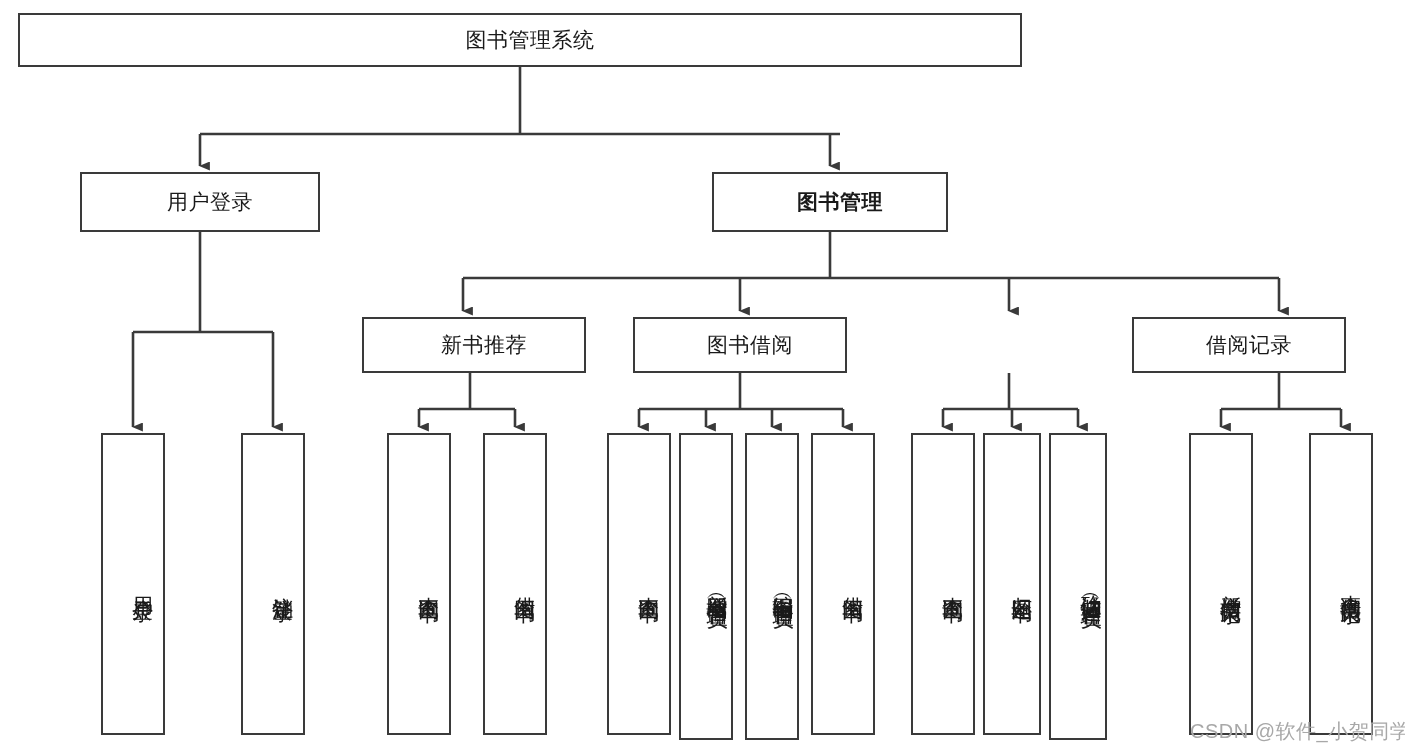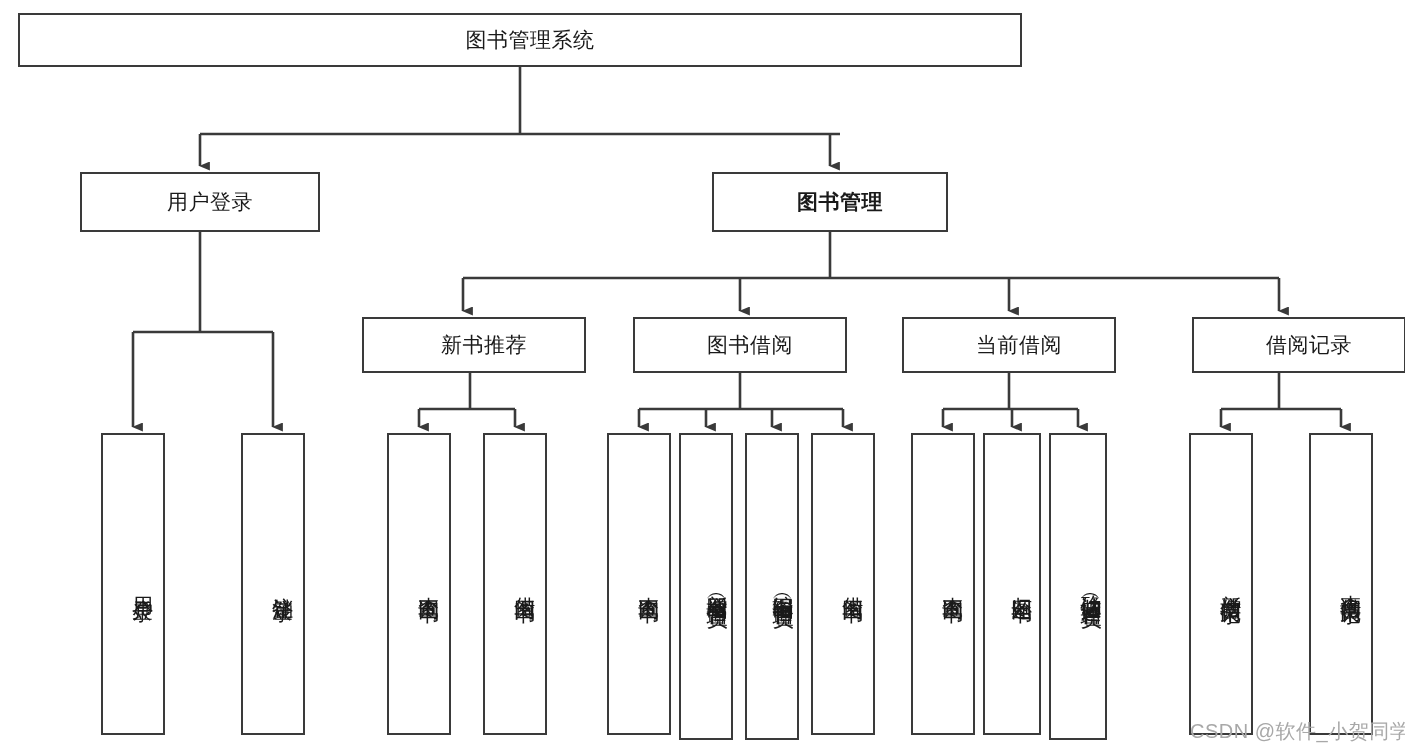--- a/index.html
+++ b/index.html
@@ -130,24 +130,21 @@
   <div class="node h" style="left:712px; top:172px; width:236px; height:60px;font-weight:bold;">
     <span>图书管理</span>
   </div>
 
   <div class="node h" style="left:362px; top:317px; width:224px; height:56px;">
     <span>新书推荐</span>
   </div>
   <div class="node h" style="left:633px; top:317px; width:214px; height:56px;">
     <span>图书借阅</span>
   </div>
-  <div class="node h" style="left:902px; top:317px; width:214px; height:56px;">
-    <span>当前借阅</span>
-  </div>
-  <div class="node h" style="left:1192px; top:317px; width:214px; height:56px;">
+  <div class="node h" style="left:1132px; top:317px; width:214px; height:56px;">
     <span>借阅记录</span>
   </div>
 
   <div class="node v" style="left:101px; top:433px; width:64px; height:302px;">
     <span class="vtext">用户登录</span>
   </div>
   <div class="node v" style="left:241px; top:433px; width:64px; height:302px;">
     <span class="vtext">注销登录</span>
   </div>
   <div class="node v" style="left:387px; top:433px; width:64px; height:302px;">

